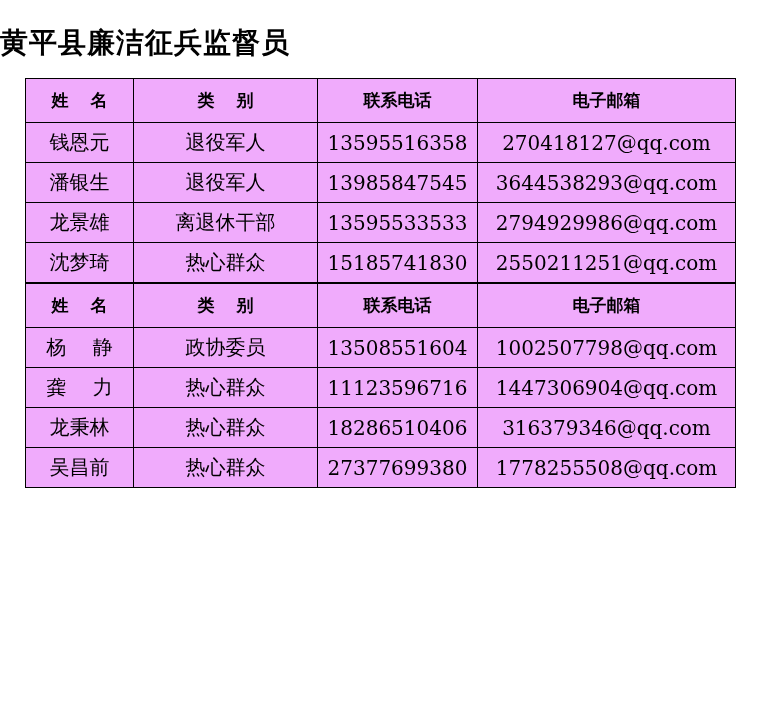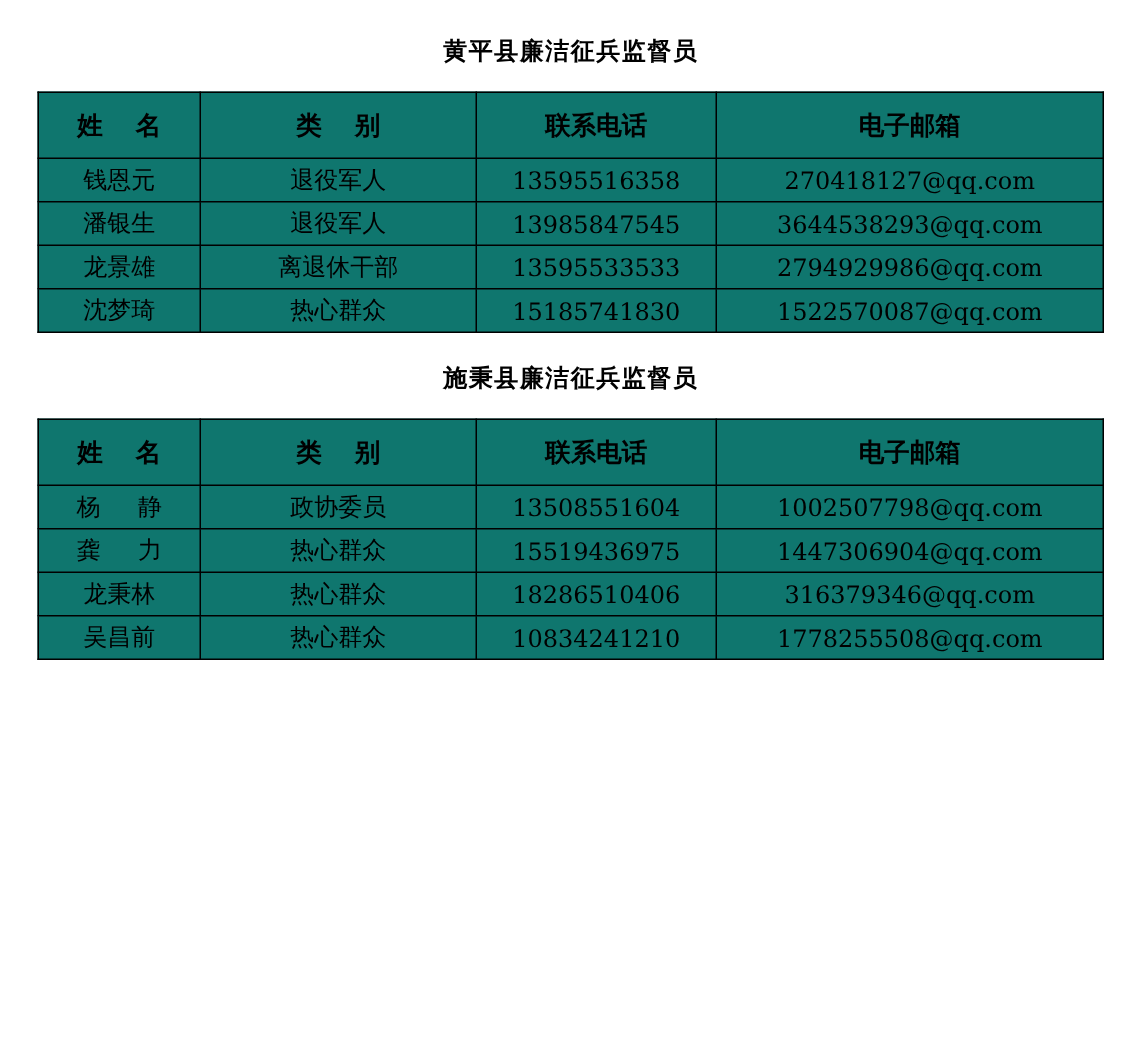--- a/index.html
+++ b/index.html
@@ -17,44 +17,43 @@
   .page {
     width: 761px;
     height: 707px;
     position: relative;
     box-sizing: border-box;
   }
   .section {
     width: 100%;
   }
   .section-title {
-    text-align: center;
-    font-size: 16px;
+    font-size: 28px;
     font-weight: bold;
     font-family: "DejaVu Serif", "Liberation Serif", serif;
     letter-spacing: 1px;
   }
   .title-1 { margin-top: 24px; margin-bottom: 16px; }
   .title-2 { margin-top: 20px; margin-bottom: 16px; }
 
   table.reg-table {
     border-collapse: collapse;
     margin: 0 auto;
     table-layout: fixed;
     width: 710px;
-    background: #0f766e;
+    background: #f0abfc;
   }
   table.reg-table td, table.reg-table th {
     border: 1px solid #000;
     text-align: center;
     vertical-align: middle;
     font-family: "DejaVu Serif", "Liberation Serif", serif;
-    font-size: 16px;
+    font-size: 20px;
     padding: 0;
-    height: 29px;
+    height: 40px;
     box-sizing: border-box;
   }
   table.reg-table thead th {
     font-weight: bold;
     font-size: 17px;
     height: 44px;
   }
   .col-name   { width: 108px; }
   .col-type   { width: 184px; }
   .col-phone  { width: 160px; }
@@ -119,28 +118,27 @@
         <tr>
           <td class="cell-name">龙景雄</td>
           <td>离退休干部</td>
           <td class="cell-phone">13595533533</td>
           <td class="cell-email">2794929986@qq.com</td>
         </tr>
         <tr>
           <td class="cell-name">沈梦琦</td>
           <td>热心群众</td>
           <td class="cell-phone">15185741830</td>
-          <td class="cell-email">1522570087@qq.com</td>
+          <td class="cell-email">2550211251@qq.com</td>
         </tr>
       </tbody>
     </table>
   </div>
 
   <div class="section">
-    <div class="section-title title-2">施秉县廉洁征兵监督员</div>
     <table class="reg-table">
       <colgroup>
         <col class="col-name">
           <col class="col-type">
           <col class="col-phone">
           <col class="col-email">
       </colgroup>
       <thead>
         <tr>
           <th class="hdr-name">姓  名</th>
@@ -152,32 +150,32 @@
       <tbody>
         <tr>
           <td class="cell-name spaced">杨 静</td>
           <td>政协委员</td>
           <td class="cell-phone">13508551604</td>
           <td class="cell-email">1002507798@qq.com</td>
         </tr>
         <tr>
           <td class="cell-name spaced">龚 力</td>
           <td>热心群众</td>
-          <td class="cell-phone">15519436975</td>
+          <td class="cell-phone">11123596716</td>
           <td class="cell-email">1447306904@qq.com</td>
         </tr>
         <tr>
           <td class="cell-name">龙秉林</td>
           <td>热心群众</td>
           <td class="cell-phone">18286510406</td>
           <td class="cell-email">316379346@qq.com</td>
         </tr>
         <tr>
           <td class="cell-name">吴昌前</td>
           <td>热心群众</td>
-          <td class="cell-phone">10834241210</td>
+          <td class="cell-phone">27377699380</td>
           <td class="cell-email">1778255508@qq.com</td>
         </tr>
       </tbody>
     </table>
   </div>
 
 </div>
 
 </body></html>

